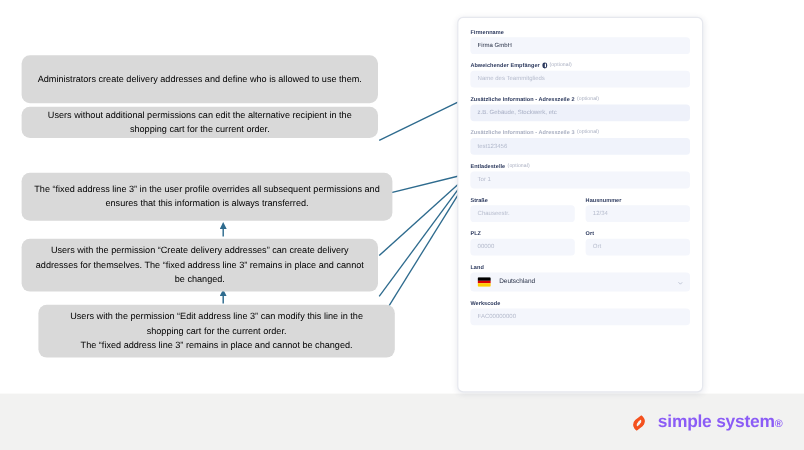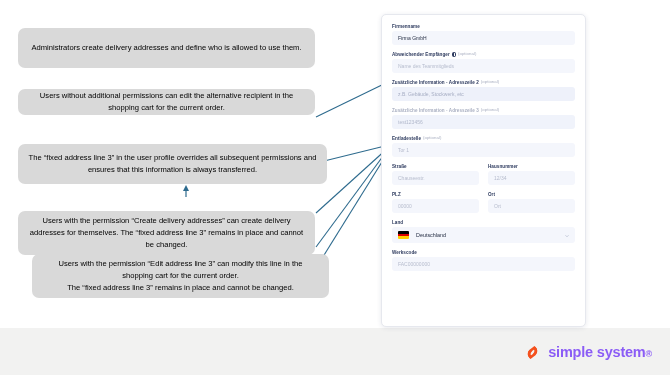--- a/index.html
+++ b/index.html
@@ -136,33 +136,33 @@
     <line x1="316" y1="213" x2="389" y2="147" stroke="#2e6b8e" stroke-width="1.1" marker-end="url(#ah)"></line>
 
     <line x1="316" y1="268" x2="390" y2="149" stroke="#2e6b8e" stroke-width="1.1" marker-end="url(#ah)"></line>
 
     <line x1="316" y1="247" x2="389" y2="148" stroke="#2e6b8e" stroke-width="1.1" marker-end="url(#ah)"></line>
 
     <line x1="186" y1="197" x2="186" y2="188" stroke="#2e6b8e" stroke-width="1.2" marker-end="url(#ahu)"></line>
     <line x1="186" y1="253" x2="186" y2="244" stroke="#2e6b8e" stroke-width="1.2" marker-end="url(#ahu)"></line>
   </svg>
 
-  <div class="callout" style="left:18px;top:28px;width:297px;height:40px;">
+  <div class="callout" style="left:18px;top:46px;width:297px;height:40px;">
     <p>Administrators create delivery addresses and define who is allowed to use them.</p>
   </div>
 
   <div class="callout" style="left:18px;top:89px;width:297px;height:26px;">
     <p>Users without additional permissions can edit the alternative recipient in the shopping cart for the current order.</p>
   </div>
 
   <div class="callout" style="left:18px;top:144px;width:309px;height:40px;">
     <p>The “fixed address line 3” in the user profile overrides all subsequent permissions and ensures that this information is always transferred.</p>
   </div>
 
-  <div class="callout" style="left:18px;top:199px;width:297px;height:44px;margin-top:12px;">
+  <div class="callout" style="left:18px;top:199px;width:297px;height:44px;">
     <p>Users with the permission “Create delivery addresses” can create delivery addresses for themselves. The “fixed address line 3” remains in place and cannot be changed.</p>
   </div>
 
   <div class="callout" style="left:18px;top:254px;width:297px;height:44px;flex-direction:column;margin-left:14px;">
     <p>Users with the permission “Edit address line 3” can modify this line in the</p>
     <p>shopping cart for the current order.</p>
     <p>The “fixed address line 3” remains in place and cannot be changed.</p>
   </div>
 
   <div class="form-card">

